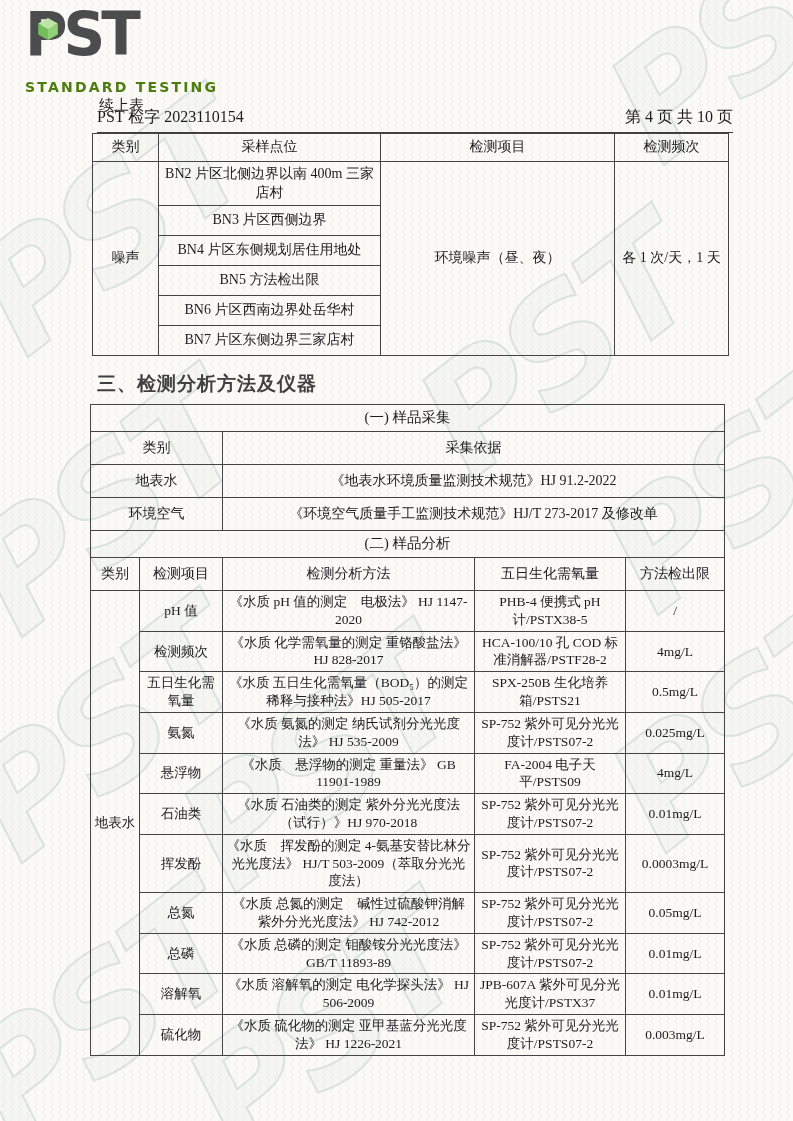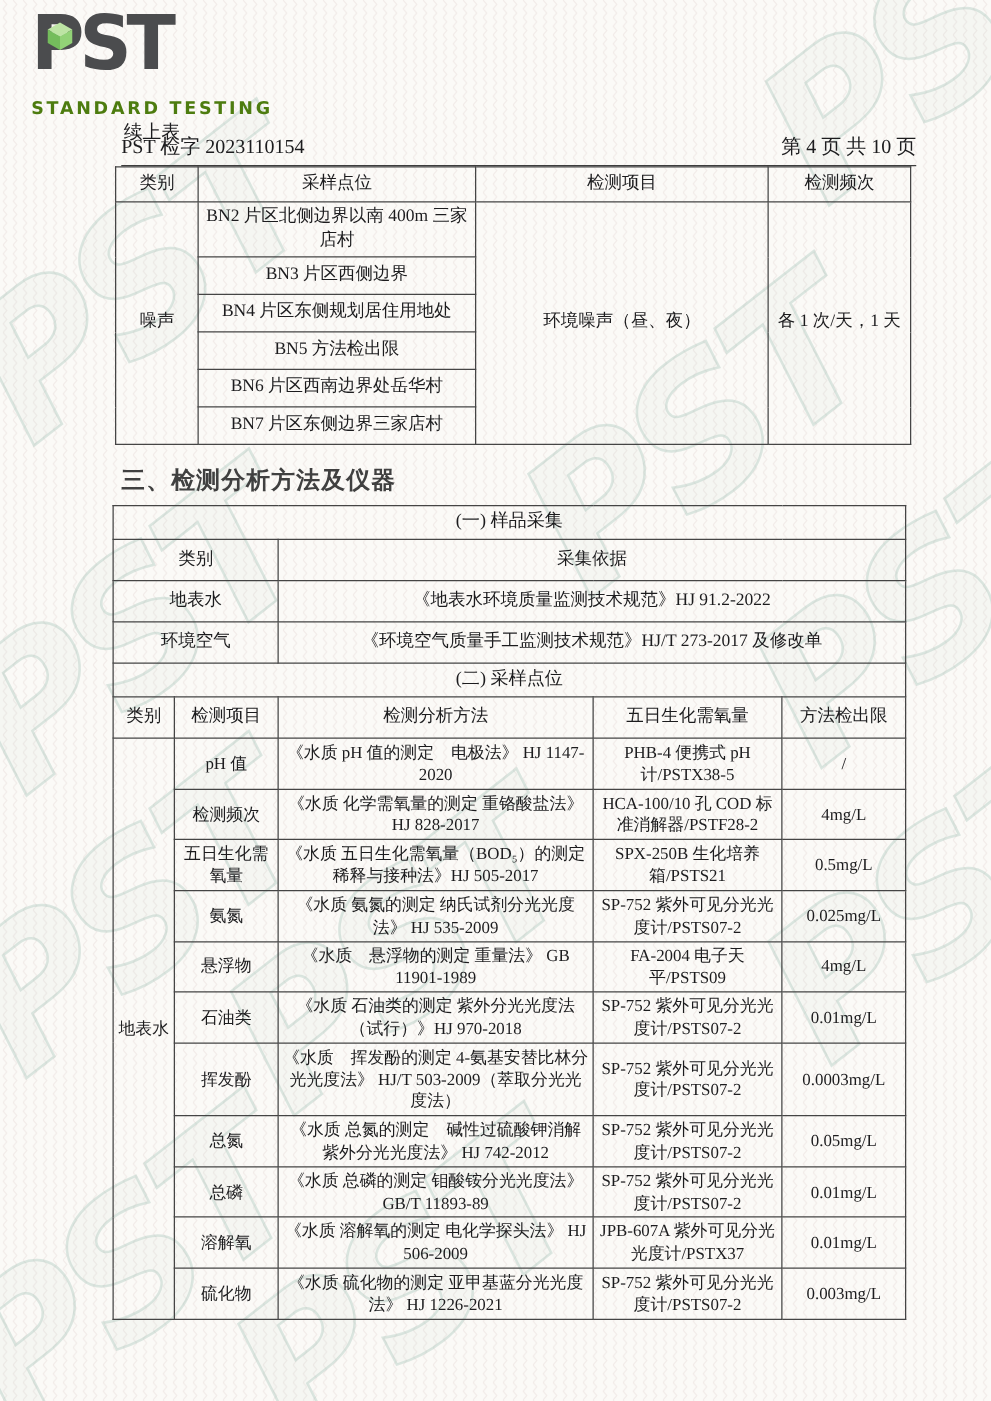--- a/index.html
+++ b/index.html
@@ -151,21 +151,21 @@
         </tr>
         <tr class="p1row">
           <td colspan="2">地表水</td>
           <td colspan="3">《地表水环境质量监测技术规范》HJ 91.2-2022</td>
         </tr>
         <tr class="p1row">
           <td colspan="2">环境空气</td>
           <td colspan="3">《环境空气质量手工监测技术规范》HJ/T 273-2017 及修改单</td>
         </tr>
         <tr class="title-row">
-          <td colspan="5">(二) 采样点位</td>
+          <td colspan="5">(二) 样品分析</td>
         </tr>
         <tr class="hrow2">
           <td>类别</td>
           <td>检测项目</td>
           <td>检测分析方法</td>
           <td>五日生化需氧量</td>
           <td>方法检出限</td>
         </tr>
         <tr class="drow">
           <td rowspan="11">地表水</td>

